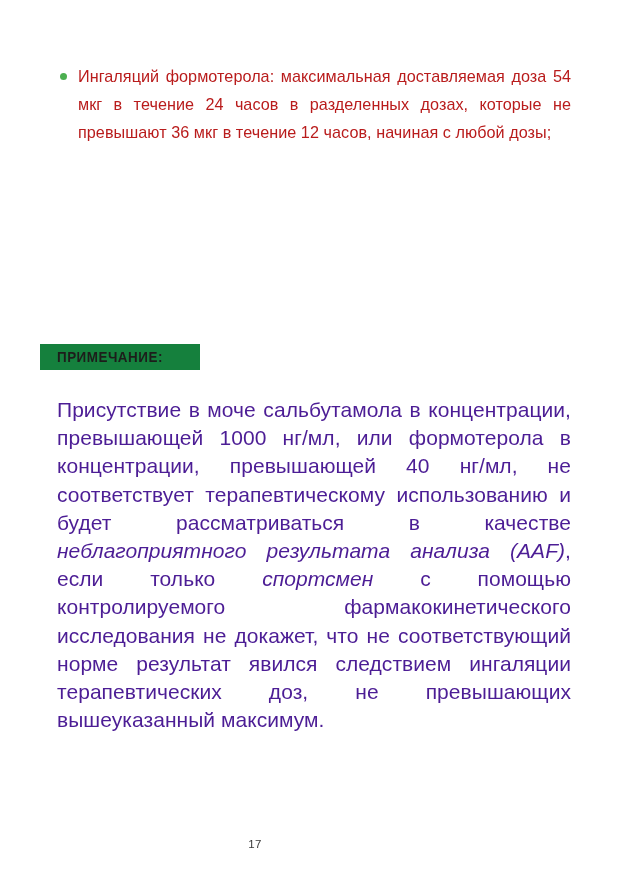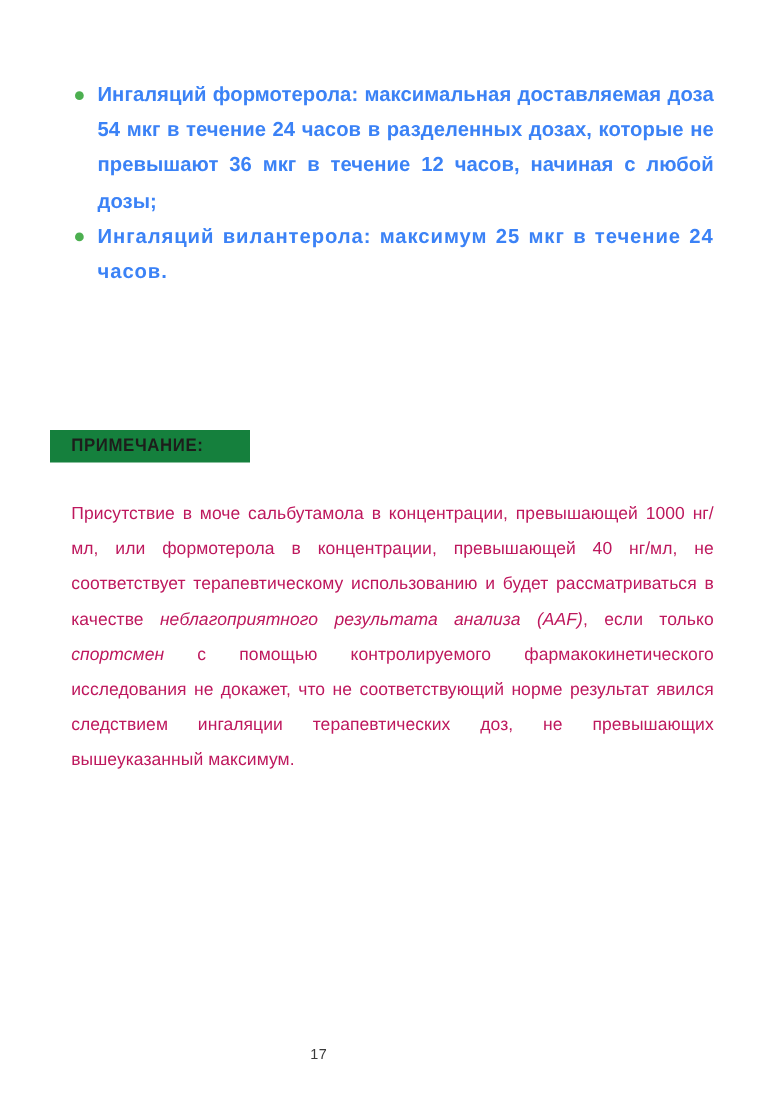--- a/index.html
+++ b/index.html
@@ -40,23 +40,22 @@
     padding: 0;
   }
   .bullet-item {
     position: relative;
     padding-left: 21px;
     margin: 0 0 0 0;
     font-size: 16.2px;
     line-height: 28.2px;
     text-align: justify;
     text-justify: inter-word;
-    color: #3b82f6;
+    color: #b91c1c;
     letter-spacing: 0.05px;
-    font-weight: bold;
   }
   .bullet-item .dot {
     position: absolute;
     left: 3px;
     top: 11px;
     width: 7px;
     height: 7px;
     border-radius: 50%;
     background: #4caf50;
   }
@@ -91,25 +90,25 @@
     transform: scaleX(0.92);
     transform-origin: left center;
   }
 
   
   .note-body {
     position: absolute;
     left: 57px;
     top: 396px;
     width: 514px;
-    font-size: 14px;
+    font-size: 21px;
     line-height: 28.2px;
     text-align: justify;
     text-justify: inter-word;
-    color: #be185d;
+    color: #4c1d95;
     margin: 0;
     letter-spacing: 0.05px;
   }
   .note-body em {
     font-style: italic;
   }
 
   
   .folio {
     position: absolute;
@@ -126,24 +125,20 @@
 <body>
 
 <div class="page">
 
   <div class="content">
     <ul class="bullet-list">
       <li class="bullet-item">
         <span class="dot"></span>
         <span class="btext">Ингаляций формотерола: максимальная доставляемая доза 54 мкг в течение 24 часов в разделенных дозах, которые не превышают 36 мкг в течение 12 часов, начиная с любой дозы;</span>
       </li>
-      <li class="bullet-item loose">
-        <span class="dot"></span>
-        <span class="btext">Ингаляций вилантерола: максимум 25 мкг в течение 24 часов.</span>
-      </li>
     </ul>
   </div>
 
   <div class="note-band">
     <span class="note-band-label">ПРИМЕЧАНИЕ:</span>
   </div>
 
   <p class="note-body"><span>Присутствие в моче сальбутамола в концентрации, превышающей 1000 нг/мл, или формотерола в концентрации, превышающей 40 нг/мл, не соответствует терапевтическому использованию и будет рассматриваться в качестве </span><em>неблагоприятного результата анализа (AAF)</em><span>, если только </span><em>спортсмен</em><span> с помощью контролируемого фармакокинетического исследования не докажет, что не соответствующий норме результат явился следствием ингаляции терапевтических доз, не превышающих вышеуказанный максимум.</span></p>
 
   <div class="folio">17</div>

